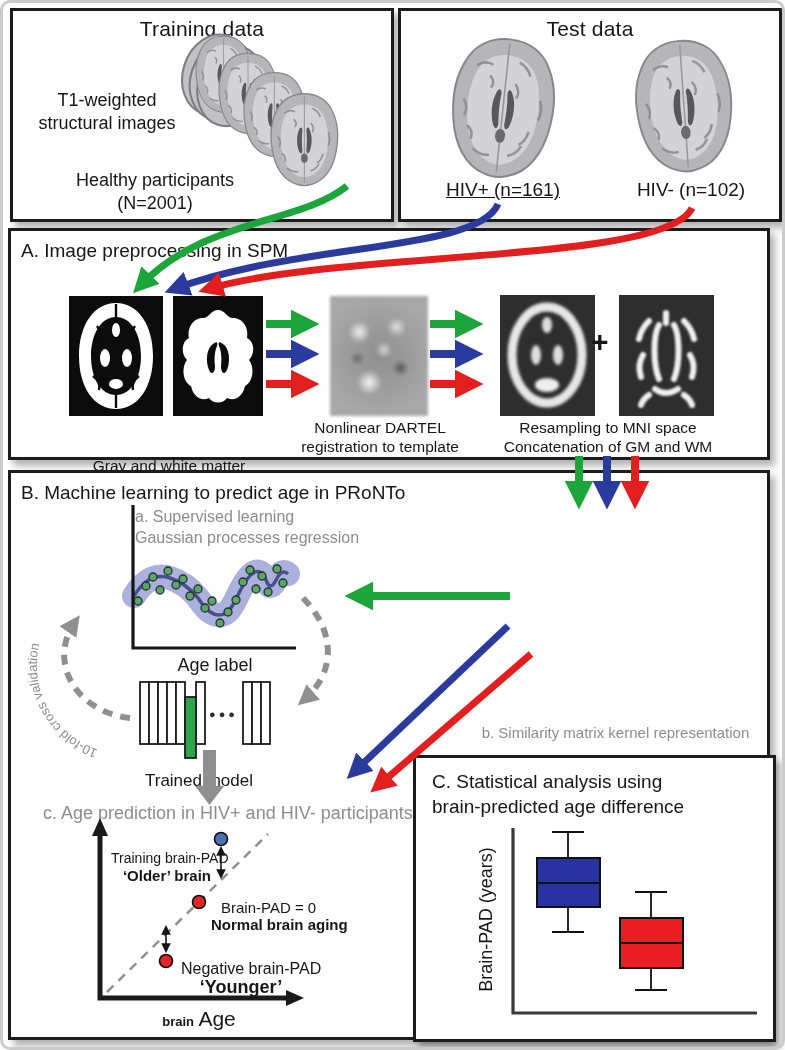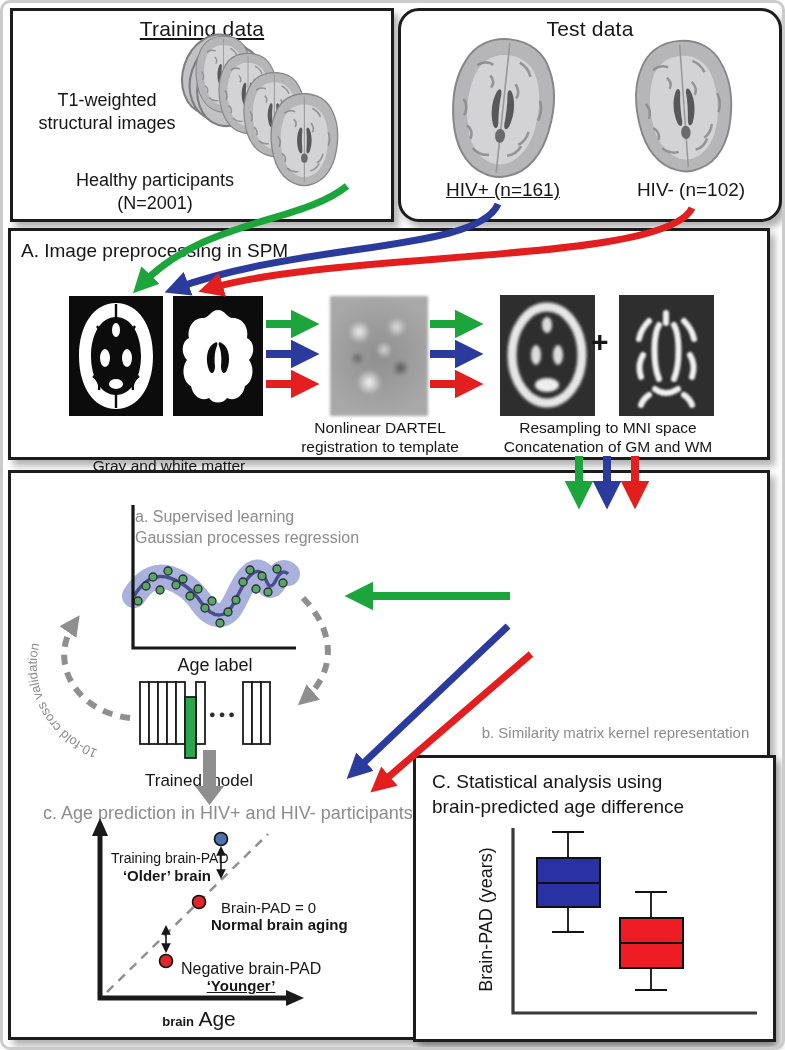--- a/index.html
+++ b/index.html
@@ -56,39 +56,39 @@
             <path d="M88,96 q-2,10 -9,14"></path>
         </g>
         <path d="M52,60 C48,69 48,82 52,93 C54,97 57,97 57,91 C56,80 56,69 57,61 C57,56 54,55 52,60 Z" fill="#58585b"></path>
         <path d="M68,60 C72,69 72,82 68,93 C66,97 63,97 63,91 C64,80 64,69 63,61 C63,56 66,55 68,60 Z" fill="#58585b"></path>
         <ellipse cx="60" cy="103" rx="5" ry="7" fill="#6a6a6d"></ellipse>
       </g>
     </defs>
   </svg>
 
   <div class="box" style="left:10px;top:8px;width:378px;height:208px;">
-    <div class="abs t-center btitle" style="left:0;top:6px;width:100%;text-decoration:underline;">Training data</div>
+    <div class="abs t-center btitle" style="left:0;top:6px;width:100%;">Training data</div>
     <div class="abs t-center ml" style="left:14px;top:78px;width:160px;font-size:18px;line-height:1.25;">T1-weighted
 structural images</div>
     <div class="abs t-center ml" style="left:42px;top:158px;width:200px;font-size:18px;line-height:1.25;">Healthy participants
 (N=2001)</div>
     <svg style="position:absolute;left:132px;top:18px;" width="240" height="188" viewBox="0 0 253 198">
       <g stroke="#7e7e80" stroke-width="2.2" fill="#c2c2c4">
         <ellipse cx="74" cy="48" rx="34" ry="43" transform="rotate(18 74 48)"></ellipse>
         <ellipse cx="82" cy="54" rx="34" ry="43" transform="rotate(18 82 54)"></ellipse>
         <ellipse cx="90" cy="60" rx="34" ry="43" transform="rotate(18 90 60)"></ellipse>
       </g>
       <use href="#brain" transform="translate(48,4) scale(0.58)"></use>
       <use href="#brain" transform="translate(72,22) scale(0.61)"></use>
       <use href="#brain" transform="translate(98,42) scale(0.64)"></use>
       <use href="#brain" transform="translate(126,64) scale(0.70)"></use>
     </svg>
   </div>
 
-  <div class="box" style="left:398px;top:8px;width:378px;height:208px;border-radius:21px;">
+  <div class="box" style="left:398px;top:8px;width:378px;height:208px;">
     <div class="abs t-center btitle" style="left:0;top:6px;width:100%;">Test data</div>
     <svg style="position:absolute;left:22px;top:22px;" width="160" height="150" viewBox="0 0 120 150">
       <use href="#brain" transform="rotate(6 60 75)"></use>
     </svg>
     <svg style="position:absolute;left:208px;top:24px;" width="150" height="142" viewBox="0 0 120 150">
       <use href="#brain" transform="rotate(-4 60 75)"></use>
     </svg>
     <div class="abs t-center nw" style="left:22px;top:168px;width:160px;font-size:19px;text-decoration:underline;">HIV+ (n=161)</div>
     <div class="abs t-center nw" style="left:210px;top:168px;width:160px;font-size:19px;">HIV- (n=102)</div>
   </div>
@@ -170,33 +170,34 @@
 
     <div class="abs t-center ml cap" style="left:58px;top:186px;width:200px;margin-top:40px;">Gray and white matter
 tissue segmentation</div>
     <div class="abs t-center ml cap" style="left:274px;top:188px;width:190px;">Nonlinear DARTEL
 registration to template</div>
     <div class="abs t-center ml cap" style="left:482px;top:188px;width:230px;">Resampling to MNI space
 Concatenation of GM and WM</div>
   </div>
 
   <div class="box" style="left:8px;top:470px;width:756px;height:564px;">
+    <div class="abs ptitle" style="left:10px;top:9px;">B. Machine learning to predict age in PRoNTo</div>
     <div class="abs ml graylab" style="left:124px;top:34px;font-size:16px;line-height:1.3;">a. Supervised learning
 Gaussian processes regression</div>
     <div class="abs t-center" style="left:134px;top:182px;width:140px;font-size:18px;">Age label</div>
     <div class="abs t-center" style="left:128px;top:298px;width:120px;font-size:17px;">Trained model</div>
     <div class="abs graylab" style="left:32px;top:330px;font-size:18px;">c. Age prediction in HIV+ and HIV- participants</div>
     <div class="abs t-center graylab" style="left:447px;top:251px;width:315px;font-size:15px;">b. Similarity matrix kernel representation</div>
 
     <div class="abs nw" style="left:100px;top:377px;font-size:14px;">Training brain-PAD</div>
     <div class="abs nw t-center" style="left:100px;top:394px;width:112px;font-size:15px;font-weight:bold;">‘Older’ brain</div>
     <div class="abs nw" style="left:210px;top:426px;font-size:15px;">Brain-PAD = 0</div>
     <div class="abs nw" style="left:200px;top:443px;font-size:15px;font-weight:bold;">Normal brain aging</div>
     <div class="abs nw" style="left:170px;top:487px;font-size:16px;">Negative brain-PAD</div>
-    <div class="abs nw t-center" style="left:175px;top:504px;width:110px;font-size:15px;font-weight:bold;text-decoration:underline;">‘Younger’</div>
+    <div class="abs nw t-center" style="left:175px;top:504px;width:110px;font-size:18px;font-weight:bold;">‘Younger’</div>
     <div class="abs t-center" style="left:108px;top:534px;width:160px;">
       <span style="font-size:13px;font-weight:bold;">brain</span>
       <span style="font-size:21px;">Age</span>
     </div>
   </div>
 
   <div class="matrix"></div>
 
   <div class="rot" style="left:24px;top:566px;width:160px;font-size:16px;">Multivariate pattern</div>
   <div class="rot" style="left:-26px;top:901px;width:180px;font-size:19px;">Brain-predicted age</div>

